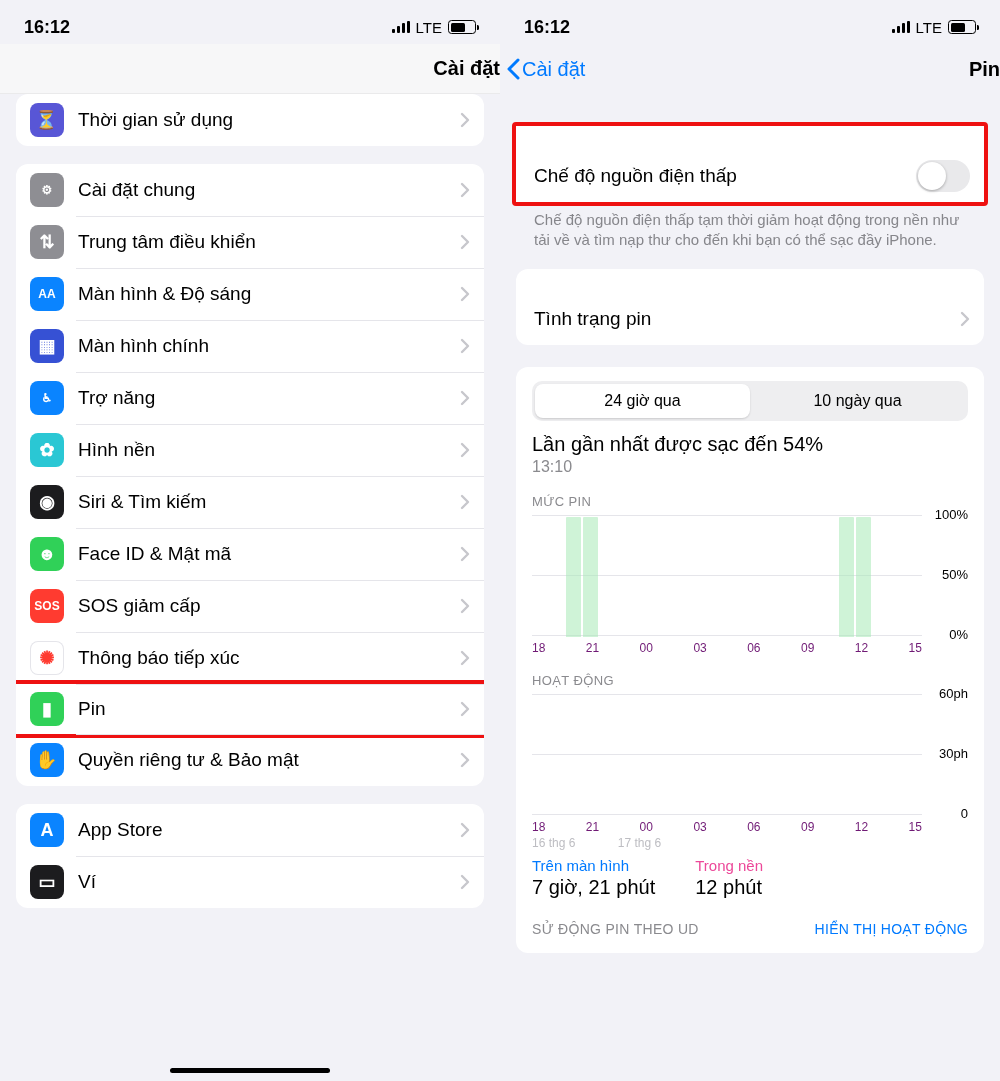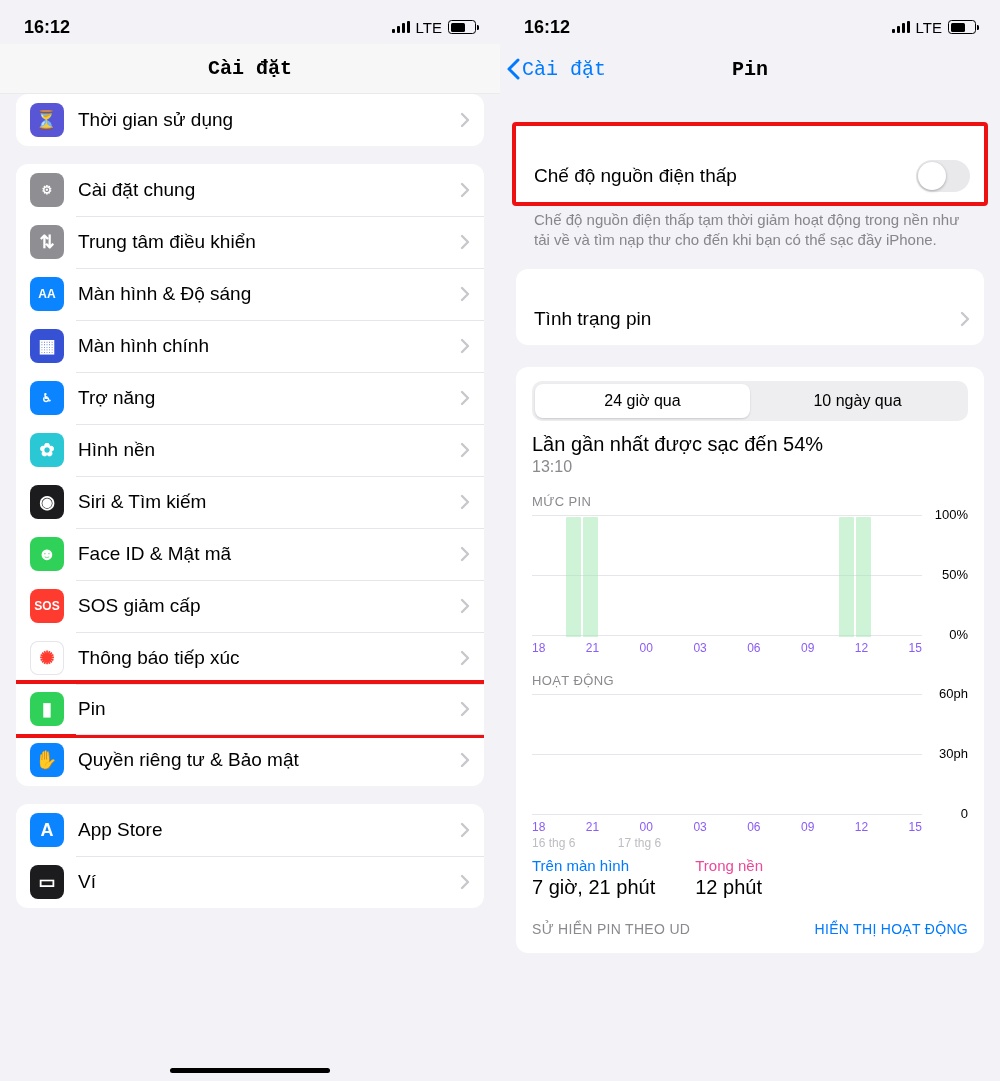--- a/index.html
+++ b/index.html
@@ -40,25 +40,24 @@
   .lte { font-size: 15px; font-weight:500; }
   .batt { width:28px; height:14px; border:1.5px solid #000; border-radius:3.5px; position:relative; }
   .batt::after { content:""; position:absolute; right:-4px; top:3.5px; width:2.5px; height:5px; background:#000; border-radius:0 1.5px 1.5px 0; }
   .batt-fill { position:absolute; left:1.5px; top:1.5px; bottom:1.5px; width:55%; background:#000; border-radius:1.5px; }
 
   
   .nav {
     height: 50px;
     display:flex;
     align-items:center;
-    justify-content:center;
+    justify-content:flex-end;
     position:relative;
     font-size:20px;
     font-weight:600;
-    font-family:Liberation Mono, monospace;
   }
   .nav.large-bg { background:#f7f7f8; border-bottom:1px solid rgba(0,0,0,0.05); }
   .nav .back {
     position:absolute; left:6px; display:flex; align-items:center;
     color:#007aff; font-weight:400; font-size:20px;
   }
   .nav .back svg { margin-right:2px; }
 
   .scroll { flex:1; overflow-y:auto; padding:0 16px; }
   .scroll::-webkit-scrollbar{display:none;}
@@ -135,21 +134,21 @@
   }
   .chart .bar { flex:1; border-radius:1px 1px 0 0; }
   .green { background:#34c759; }
   .green-light { background:#a7eab7; }
   .red { background:#ff3b30; }
   .blue { background:#1e88ff; }
   .blue-light { background:#9fd0ff; }
   .xaxis {
     position:absolute; left:0; right:46px; bottom:0;
     display:flex; justify-content:space-between;
-    font-size:12px; color:#8b5cf6;
+    font-size:12px; color:#701a75;
   }
   .xaxis2 { display:flex; font-size:12px; color:#bdbdc2; margin-top:2px; padding-right:46px;}
   .xaxis2 span:first-child{width:22%;} 
   .stats { display:flex; margin-top:7px; gap:40px;}
   .stats .h { font-size:15px; color:#007aff; }
   .stats .v { font-size:20px; margin-top:2px; }
   .stats .col2 .h { color:#ec4899; }
   .cut { display:flex; justify-content:space-between; margin-top:22px; font-size:14px; color:#8a8a8e; letter-spacing:.3px;}
   .cut .r { color:#007aff; }
 
@@ -568,19 +567,19 @@
           <div class="h">Trên màn hình</div>
           <div class="v">7 giờ, 21 phút</div>
         </div>
         <div class="col2">
           <div class="h">Trong nền</div>
           <div class="v">12 phút</div>
         </div>
       </div>
 
       <div class="cut">
-        <span>SỬ HIỂN PIN THEO UD</span>
+        <span>SỬ ĐỘNG PIN THEO UD</span>
         <span class="r">HIỂN THỊ HOẠT ĐỘNG</span>
       </div>
     </div>
 
   </div>
 </div>
 
 </body></html>

